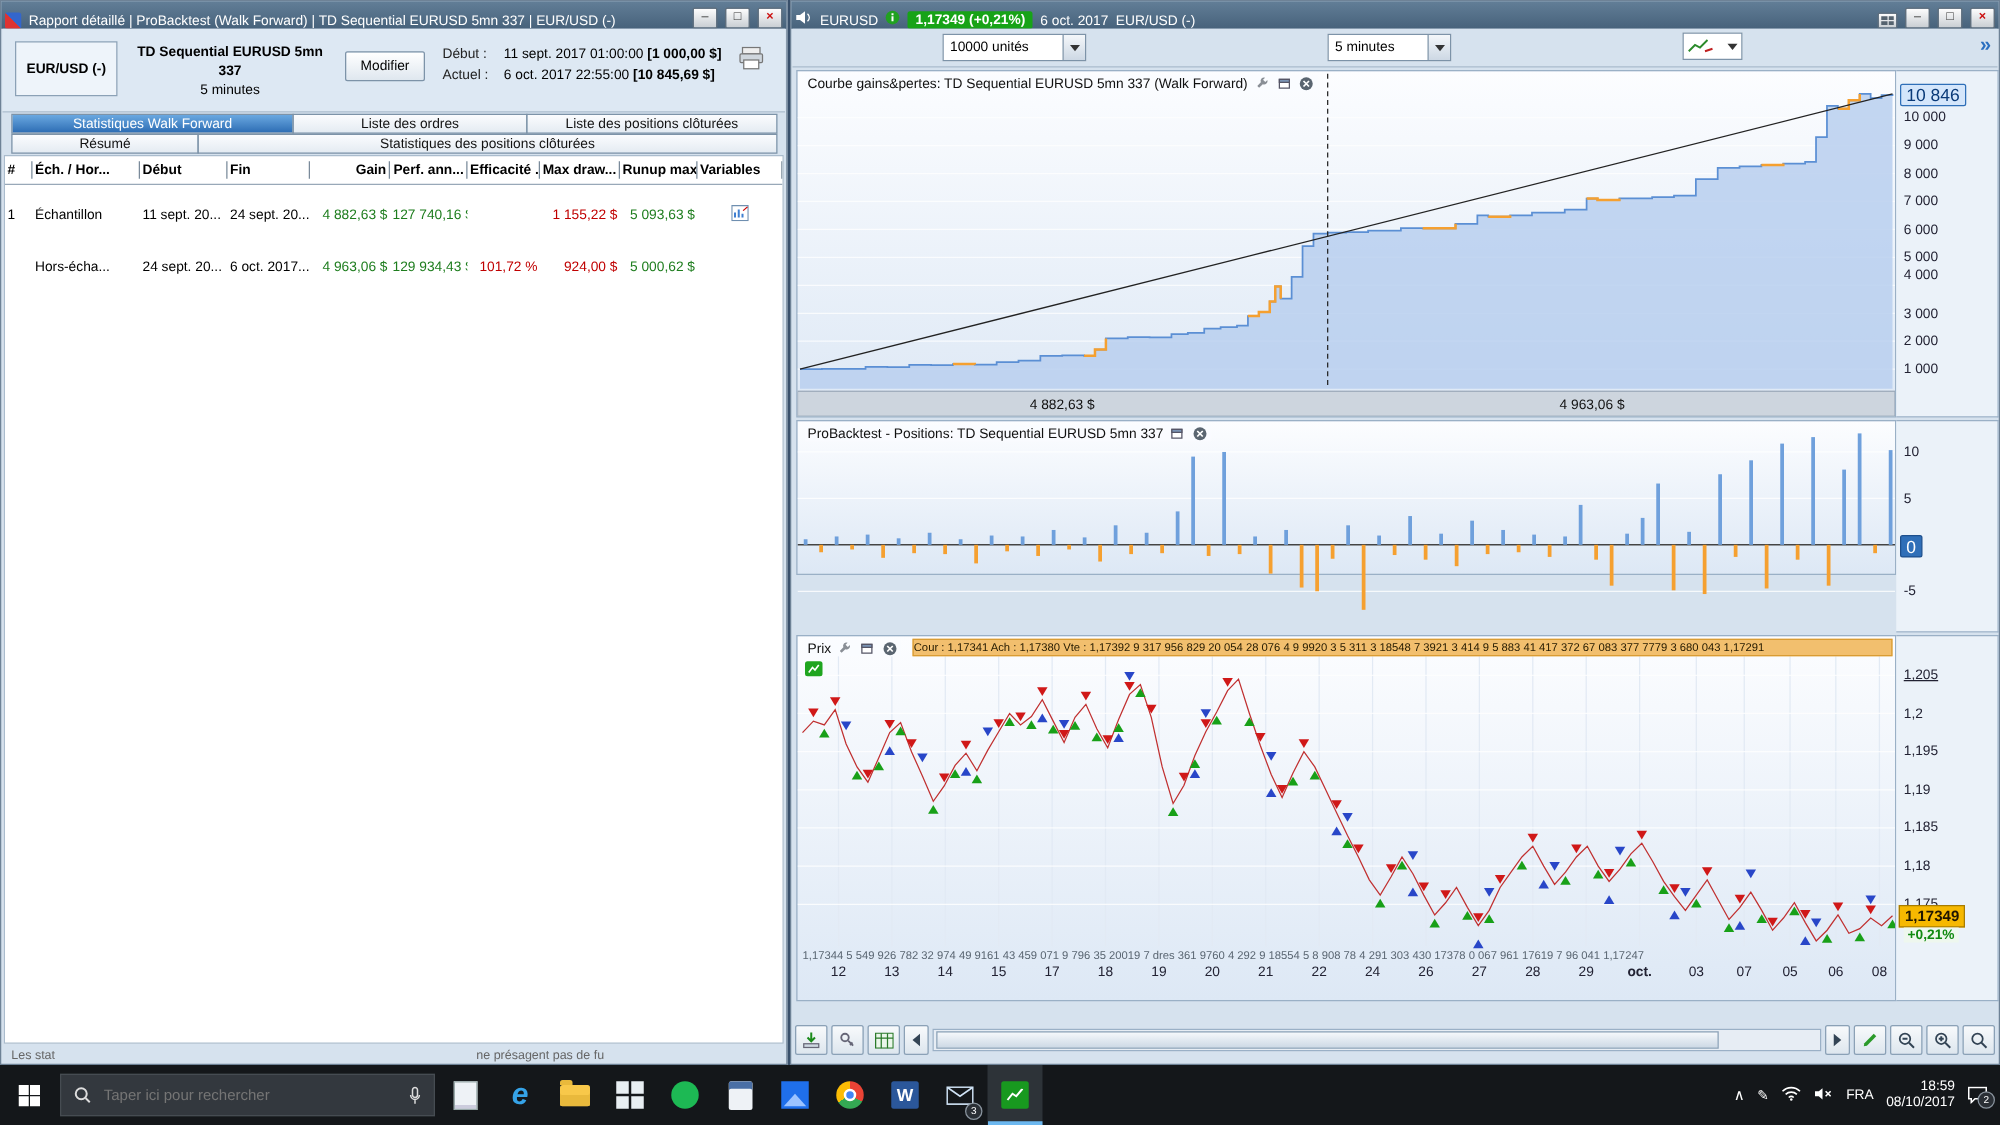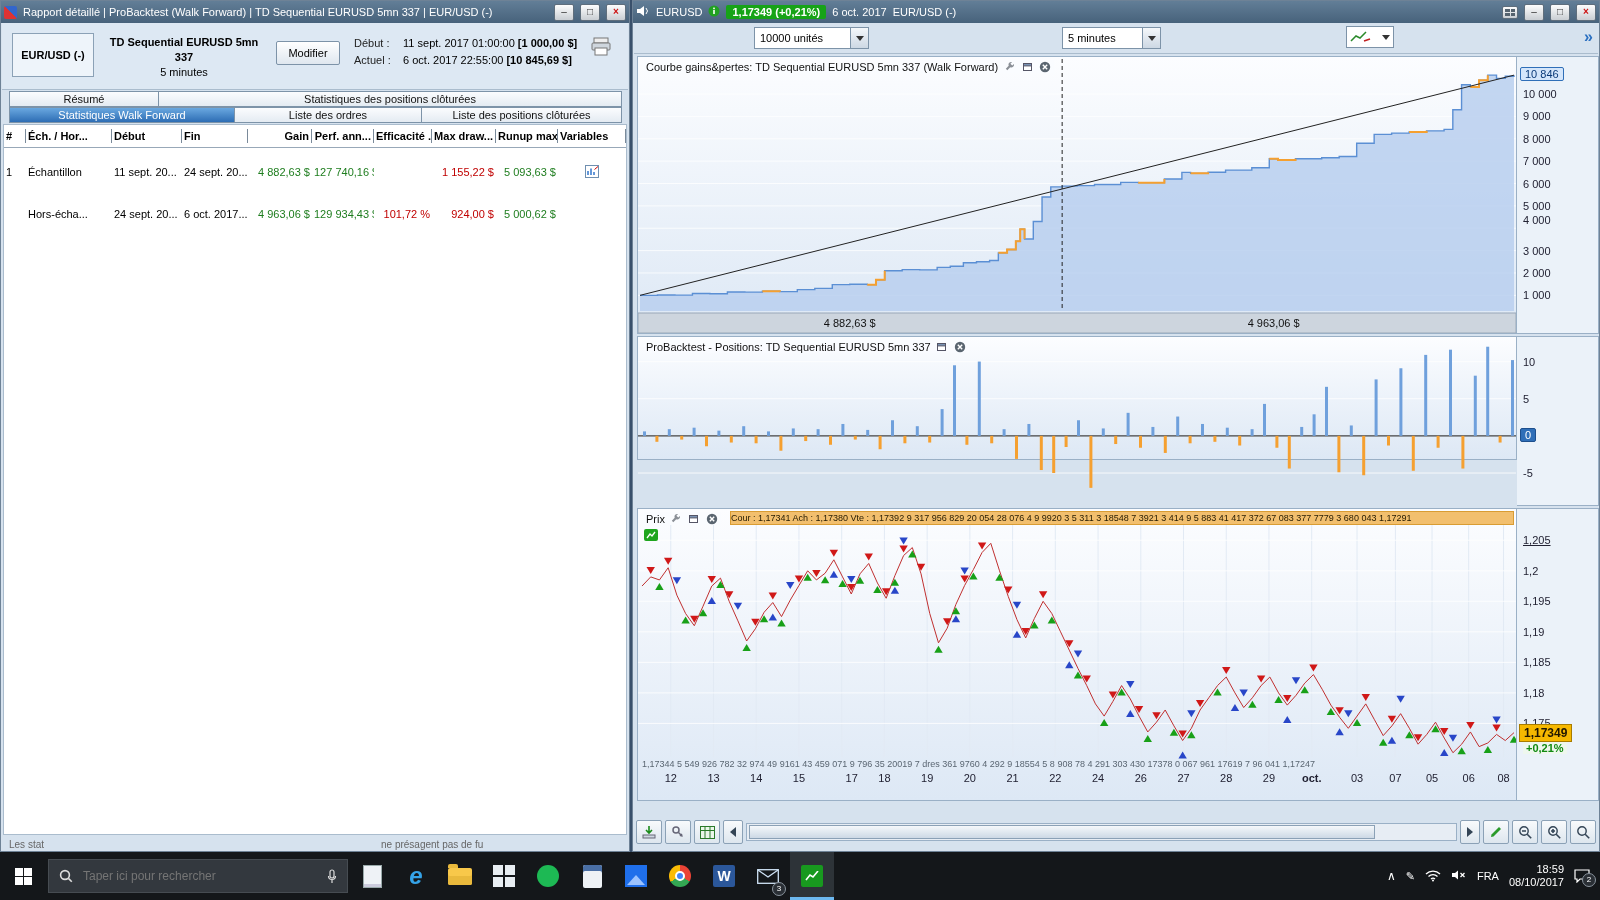--- a/index.html
+++ b/index.html
@@ -1,20 +1,20 @@
 <!DOCTYPE html>
 <html><head>
 <meta charset="utf-8">
 <style>
 html,body{margin:0;padding:0}
 #screen{position:relative;width:1600px;height:900px;background:#39506b;font-family:"Liberation Sans",sans-serif;overflow:hidden}
 .window{position:absolute;background:#d6e2ee;border:1px solid #6e8296;box-sizing:border-box}
 #left-window{left:0;top:0;width:630px;height:852px}
 #right-window{left:632px;top:0;width:968px;height:852px}
-.titlebar{height:22px;background:linear-gradient(#627e97,#47627b);display:flex;align-items:center;gap:6px;padding:0 3px;color:#fff;font-size:11px;white-space:nowrap;overflow:hidden}
+.titlebar{height:22px;background:linear-gradient(#627e97,#47627b);display:flex;align-items:flex-end;gap:6px;padding:0 3px;color:#fff;font-size:11px;white-space:nowrap;overflow:hidden}
 .tb-spacer{flex:1}
 .wbtn{width:18px;height:15px;border:1px solid #5f6e7c;border-radius:2px;background:linear-gradient(#fdfdfd,#c9ced3);color:#333;font-size:10px;line-height:13px;text-align:center;flex:0 0 auto}
 .wbtn.close{color:#c11;font-weight:bold}
 .menu-ico{width:16px;height:13px;background:linear-gradient(#fdfdfd,#c9ced3);border:1px solid #5f6e7c;border-radius:2px;display:grid;grid-template-columns:1fr 1fr;gap:1px;padding:2px;box-sizing:border-box}
 .menu-ico i{background:#55636f}
 .app-ico{width:13px;height:13px;background:linear-gradient(45deg,#d33 0 50%,#36c 50% 100%);border-radius:2px;flex:0 0 auto}
 .badge-green{background:#17a317;color:#fff;font-weight:bold;padding:1px 6px;border-radius:2px}
 
 #lw-header{position:absolute;left:1px;top:22px;right:1px;height:66px;background:#dde8f3;border-bottom:1px solid #aabccd}
 .inst-box{position:absolute;left:10px;top:10px;width:80px;height:42px;background:#eef4fa;border:1px solid #8ba1b6;display:flex;align-items:center;justify-content:center;font-weight:bold;font-size:11px;text-align:center}
@@ -63,21 +63,21 @@
 #price-strip-bottom{position:absolute;left:4px;top:250px;right:2px;height:12px;font-size:9px;color:#5a6672;white-space:nowrap;overflow:hidden}
 #price-xlabels{position:absolute;left:0;top:263px;right:0;height:16px;font-size:11px;color:#223}
 .xlab{position:absolute;transform:translateX(-50%)}
 .xlab.bold{font-weight:bold}
 .inst-ico{position:absolute;left:6px;top:20px;width:14px;height:12px;background:#1fa51f;border-radius:2px;z-index:5;display:flex;align-items:center;justify-content:center}
 .axis{position:absolute;left:884px;width:82px;background:#ebf2f9;border:1px solid #9ab0c6;border-left:none;box-sizing:border-box}
 #axis-equity{top:55px;height:278px}
 #axis-positions{top:335px;height:170px}
 #axis-price{top:507px;height:293px}
 .ytick{position:absolute;left:6px;font-size:11px;color:#223;white-space:nowrap}
-.val-box{position:absolute;left:3px;font-size:11px;padding:0 4px;border:1px solid #2f6fb8;background:#d4e6fb;color:#0a3a78;border-radius:2px;white-space:nowrap}
+.val-box{position:absolute;left:3px;font-size:14px;padding:0 4px;border:1px solid #2f6fb8;background:#d4e6fb;color:#0a3a78;border-radius:2px;white-space:nowrap}
 .val-box.solid{background:#2f6fb8;color:#fff;border-color:#1d4f8d}
 .price-badge{position:absolute;left:2px;background:#f6b800;border:1px solid #a87c00;font-weight:bold;font-size:12px;padding:1px 4px;color:#201600;white-space:nowrap}
 .price-change{position:absolute;left:6px;color:#128a12;font-size:11px;font-weight:bold;background:#eef7ee;padding:0 3px}
 
 #rw-bottom{position:absolute;left:3px;right:3px;top:818px;height:26px;display:flex;align-items:center;gap:3px}
 .tbtn{width:24px;height:22px;background:linear-gradient(#f8fafc,#dde6ee);border:1px solid #8ba1b6;border-radius:2px;display:flex;align-items:center;justify-content:center;flex:0 0 auto}
 .tri-l{width:0;height:0;border-top:5px solid transparent;border-bottom:5px solid transparent;border-right:6px solid #345}
 .tri-r{width:0;height:0;border-top:5px solid transparent;border-bottom:5px solid transparent;border-left:6px solid #345}
 #hscroll{flex:1;height:16px;background:#e7edf4;border:1px solid #9ab0c6;position:relative}
 #hthumb{position:absolute;left:2px;top:1px;bottom:1px;width:88%;background:linear-gradient(#f5f8fb,#cdd9e5);border:1px solid #8ba1b6}
@@ -145,27 +145,27 @@
         <svg width="22" height="20">
             <rect x="4" y="1" width="14" height="5" fill="#eee" stroke="#777"></rect>
             <rect x="2" y="6" width="18" height="7" rx="1" fill="#cfd6dd" stroke="#777"></rect>
             <rect x="5" y="11" width="12" height="7" fill="#fff" stroke="#777"></rect>
           </svg>
       </span>
     </div>
 
     <div id="lw-tabs">
       <div class="tabrow">
-        <div class="tab t-resume">Résumé</div>
-        <div class="tab t-statpos">Statistiques des positions clôturées</div>
-      </div>
-      <div class="tabrow">
         <div class="tab sel t-wf">Statistiques Walk Forward</div>
         <div class="tab t-ordres">Liste des ordres</div>
         <div class="tab t-listpos">Liste des positions clôturées</div>
+      </div>
+      <div class="tabrow">
+        <div class="tab t-resume">Résumé</div>
+        <div class="tab t-statpos">Statistiques des positions clôturées</div>
       </div>
     </div>
 
     <div id="lw-table">
       <div class="trow head">
         <span class="cell">#</span>
         <span class="cell">Éch. / Hor...</span>
         <span class="cell">Début</span>
         <span class="cell">Fin</span>
         <span class="cell r">Gain</span>
@@ -593,21 +593,21 @@
           <polygon points="701.6,219.31578947368456 697.4,226.31578947368456 705.8000000000001,226.31578947368456" fill="#2846c8"></polygon>
           <polygon points="753.9200000000001,227.86315789473622 749.72,234.86315789473622 758.1200000000001,234.86315789473622" fill="#2846c8"></polygon>
           <polygon points="806.24,240.0736842105257 802.04,247.0736842105257 810.44,247.0736842105257" fill="#2846c8"></polygon>
         </svg>
       <div id="price-strip-bottom">1,17344   5 549   926 782   32 974   49 9161   43 459   071   9 796   35 20019   7 dres 361 9760   4 292   9 18554   5 8 908   78 4   291   303 430   17378   0 067 961   17619 7   96   041   1,17247</div>
       <div id="price-xlabels">
           <span class="xlab" style="left: 32.776px;">12</span>
           <span class="xlab" style="left: 75.504px;">13</span>
           <span class="xlab" style="left: 118.232px;">14</span>
           <span class="xlab" style="left: 160.96px;">15</span>
-          <span class="xlab" style="left: 203.688px; margin-left: 10px;">17</span>
+          <span class="xlab" style="left: 203.688px;">17</span>
           <span class="xlab" style="left: 246.416px;">18</span>
           <span class="xlab" style="left: 289.144px;">19</span>
           <span class="xlab" style="left: 331.872px;">20</span>
           <span class="xlab" style="left: 374.6px;">21</span>
           <span class="xlab" style="left: 417.328px;">22</span>
           <span class="xlab" style="left: 460.056px;">24</span>
           <span class="xlab" style="left: 502.784px;">26</span>
           <span class="xlab" style="left: 545.512px;">27</span>
           <span class="xlab" style="left: 588.24px;">28</span>
           <span class="xlab" style="left: 630.968px;">29</span>

